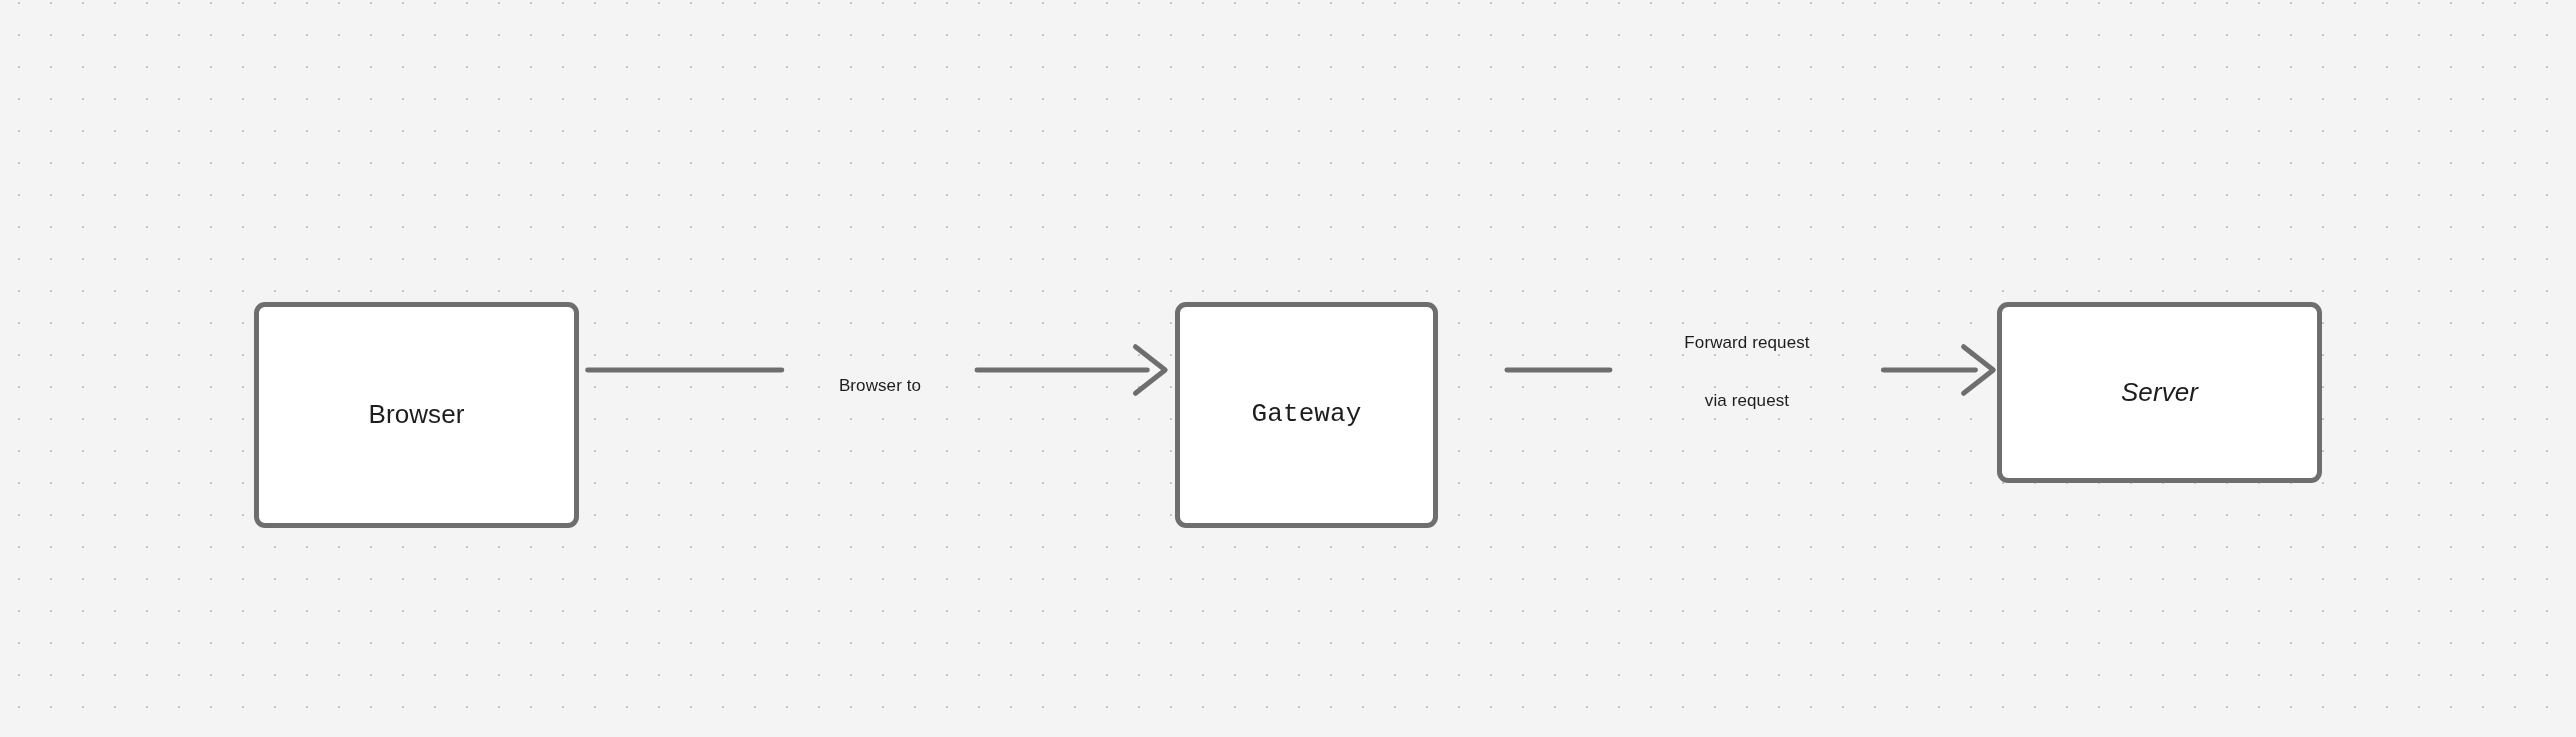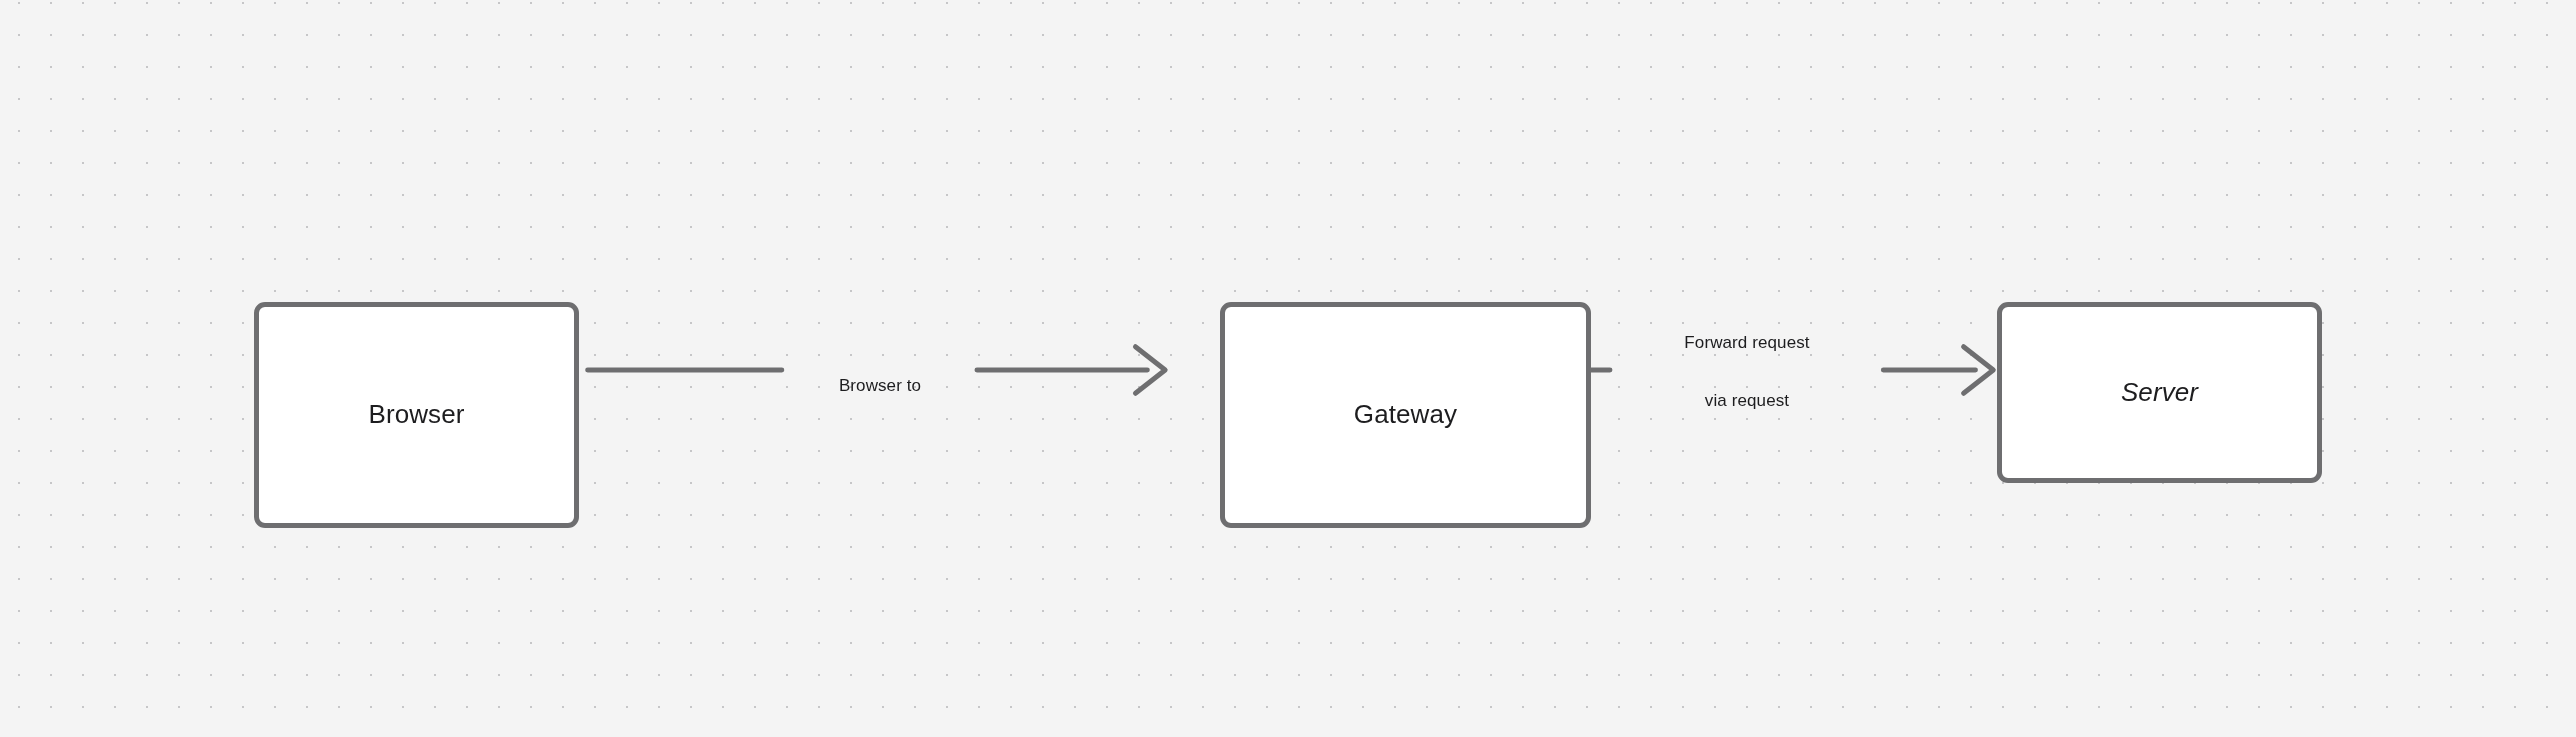--- a/index.html
+++ b/index.html
@@ -47,21 +47,21 @@
   .node-label {
     font-size: 26px;
     line-height: 1.2;
     color: #1d1d1f;
     letter-spacing: 0.1px;
     white-space: pre;
     text-align: center;
   }
 
   #node-browser { left: 254px; top: 254px; width: 325px; height: 226px; }
-  #node-gateway { left: 1220px; top: 254px; width: 371px; height: 226px; }
+  #node-gateway { left: 1175px; top: 254px; width: 263px; height: 226px; font-family: Liberation Mono, monospace; }
   #node-server  { left: 1997px; top: 254px; width: 325px; height: 181px; font-style: italic; }
 
   
   .edge-label {
     position: absolute;
     font-size: 17px;
     line-height: 29px;
     color: #1d1d1f;
     text-align: center;
     white-space: pre-line;

